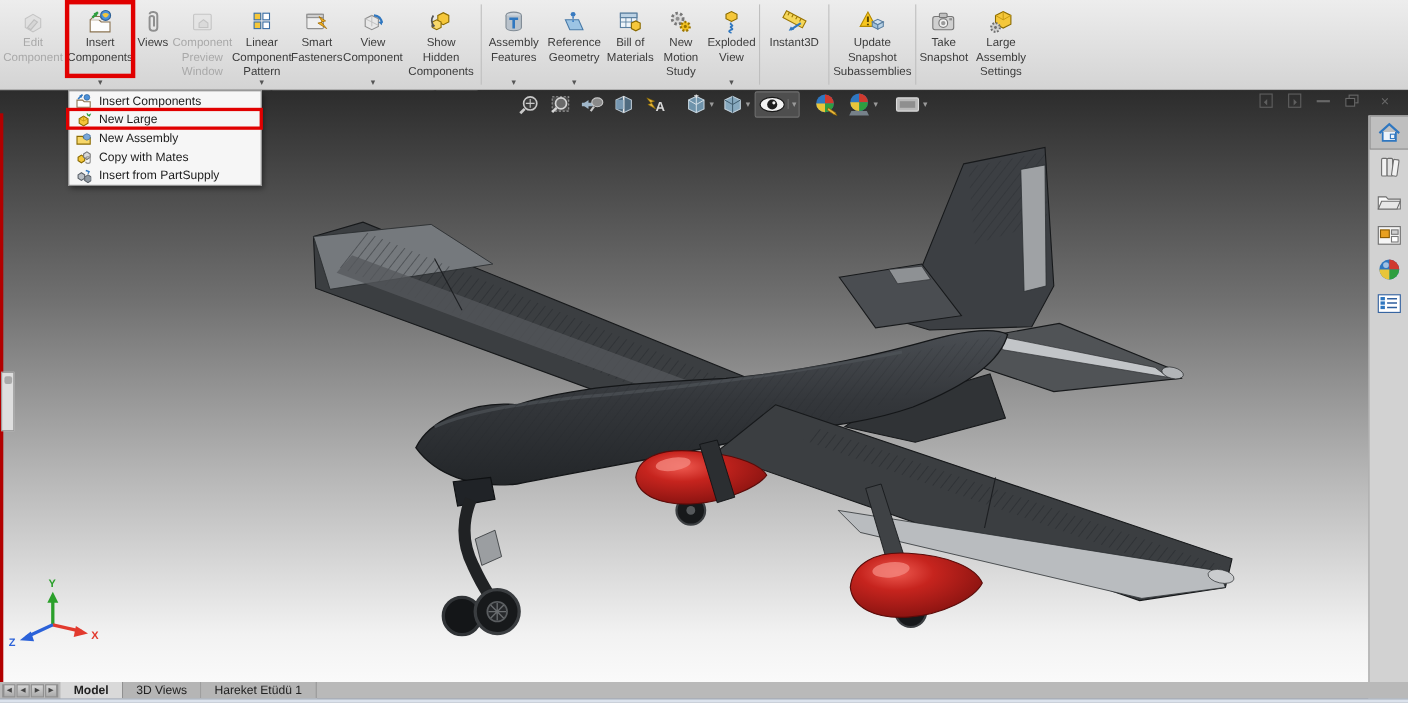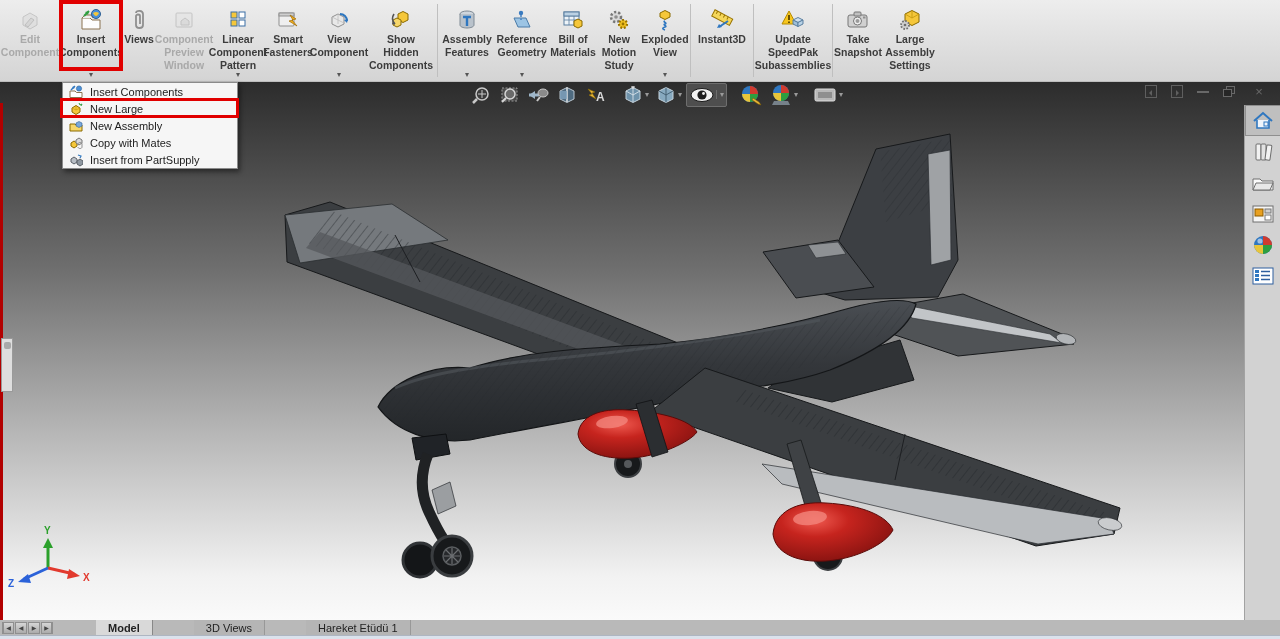--- a/index.html
+++ b/index.html
@@ -7,21 +7,21 @@
     font-family:"Liberation Sans","DejaVu Sans",sans-serif; }
   #stage { position:relative; width:1280px; height:639px; background:#262626; }
 
   
   #ribbon { position:absolute; left:0; top:0; width:1280px; height:82px;
     background:linear-gradient(#ededed,#d4d4d4); border-bottom:1px solid #bdbdbd;
     display:flex; align-items:stretch; }
   .rbtn { position:relative; display:flex; flex-direction:column; align-items:center;
     padding-top:7px; flex:0 0 auto; cursor:default; }
   .rbtn .ricon { height:26px; display:flex; align-items:center; justify-content:center; }
-  .rbtn .rlabel { font-size:10.5px; line-height:1.25; color:#3c3c3c; text-align:center; white-space:pre-line;font-weight:bold; }
+  .rbtn .rlabel { font-size:10.5px; line-height:1.25; color:#3c3c3c; text-align:center; white-space:pre-line; }
   .rbtn.disabled .rlabel { color:#a9a9a9; }
   .rbtn.disabled svg { filter:grayscale(1); opacity:.45; }
   .rdrop { position:absolute; bottom:2px; left:0; right:0; text-align:center;
     font-size:8px; color:#555; line-height:8px; }
   .rdivider { flex:0 0 1px; background:#bfbfbf; margin:4px 1px; }
 
   
   .cmdtab { position:absolute; top:82px; height:23px; background:#cfcfcf;
     border:1px solid #9b9b9b; border-top:none; font-size:12px; color:#222;
     display:flex; align-items:center; justify-content:center; overflow:hidden; white-space:nowrap; }
@@ -78,21 +78,21 @@
   .tpbtn { width:36px; height:31px; display:flex; align-items:center; justify-content:center; }
   .tpbtn.selected { background:#bfbfbf; border:1px solid #8f8f8f; }
 
   
   #bottomtabs { position:absolute; left:0; top:620px; width:1280px; height:15px;
     background:#b9b9b9; display:flex; align-items:stretch; font-size:11px; }
   .navgrp { display:flex; align-items:center; gap:1px; padding:1px 2px; }
   .navbtn { width:12px; height:12px; background:linear-gradient(#d6d6d6,#ababab);
     border:1px solid #8f8f8f; color:#444; font-size:6px; display:flex; align-items:center; justify-content:center; }
   .btab { padding:0 12px; display:flex; align-items:center; background:#b5b5b5;
-    border-right:1px solid #989898; color:#222;margin-left:41px; }
+    border-right:1px solid #989898; color:#222; }
   .btab.active { background:#d9d9d9; font-weight:bold; border-right:1px solid #888; }
   #statusbar { position:absolute; left:0; top:635px; width:1280px; height:4px; background:#dbe2ec; border-top:1px solid #aeb6c2; }
 </style>
 </head>
 <body>
 
 <div id="stage">
 
   <div id="ribbon">
 
@@ -288,21 +288,21 @@
       <div class="ricon">
         <svg width="26" height="24">
             <path d="M9 3L16 16H2z" fill="#f7c61e" stroke="#b58a00"></path>
             <path d="M9 7v5M9 13.5v1.5" stroke="#5a4500" stroke-width="1.8"></path>
             <path d="M15 9l5-2.5 5 2.5-5 2.5z" fill="#cfe0ef" stroke="#5a7fa0" transform="translate(-2 3)"></path>
             <path d="M13 12l5 2.5v4l-5-2.5z" fill="#9fc0da" stroke="#5a7fa0"></path>
             <path d="M18 14.5l5-2.5v4l-5 2.5z" fill="#b8d2e6" stroke="#5a7fa0"></path>
           </svg>
       </div>
       <div class="rlabel">Update
-SpeedPak
+Snapshot
 Subassemblies</div>
     </div>
 
     <div class="rdivider"></div>
 
     <div class="rbtn" style="width:48px">
       <div class="ricon">
         <svg width="24" height="22">
             <rect x="2" y="6" width="19" height="12" rx="2" fill="#d0d0d0" stroke="#777"></rect>
             <rect x="8" y="3" width="7" height="4" rx="1" fill="#c0c0c0" stroke="#777"></rect>

